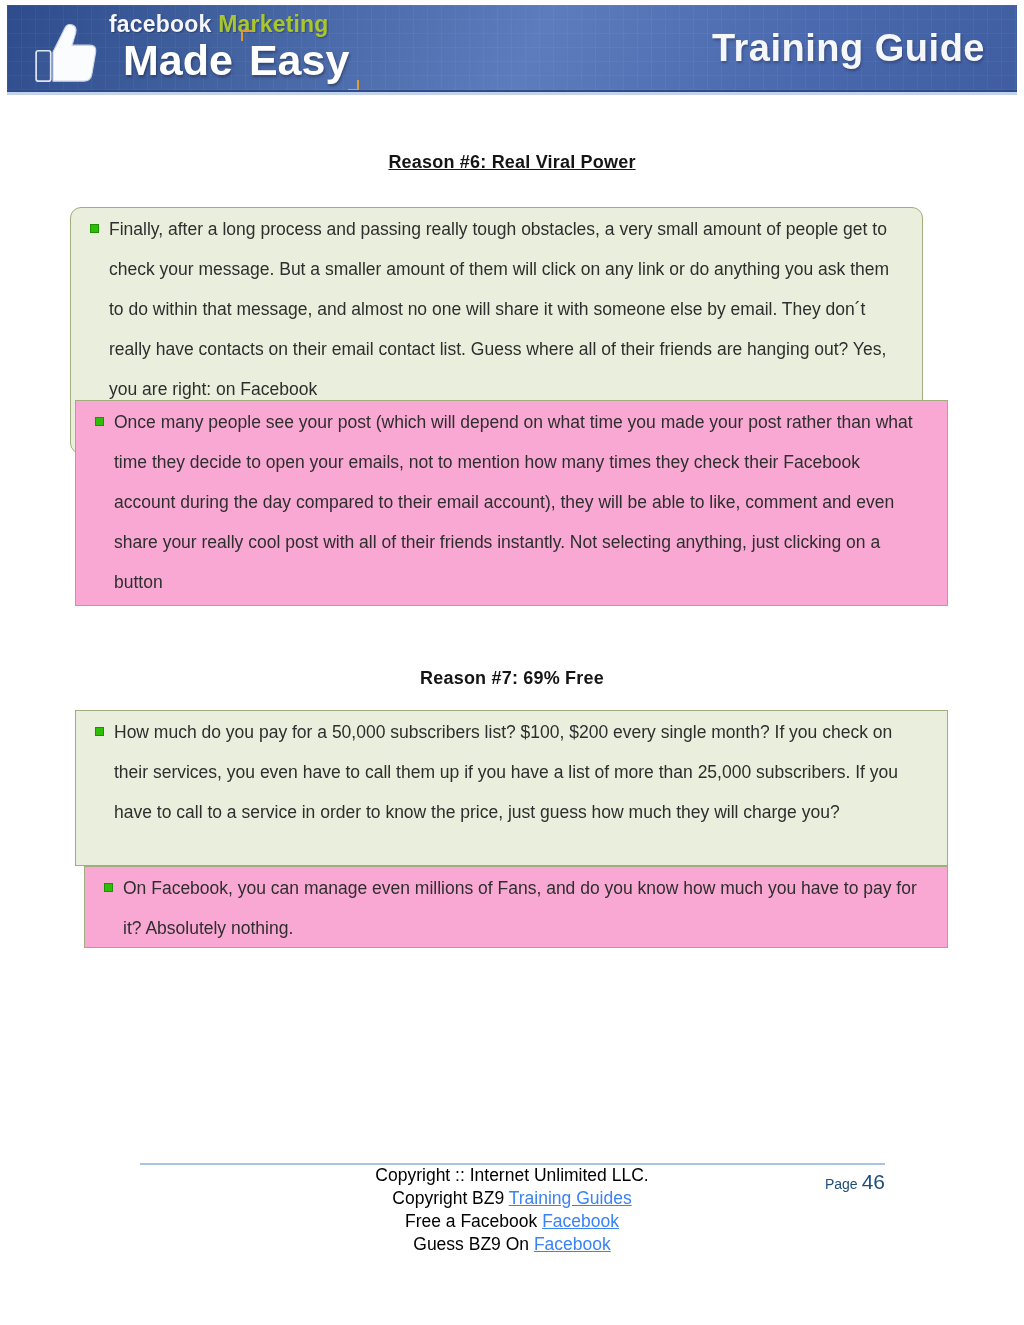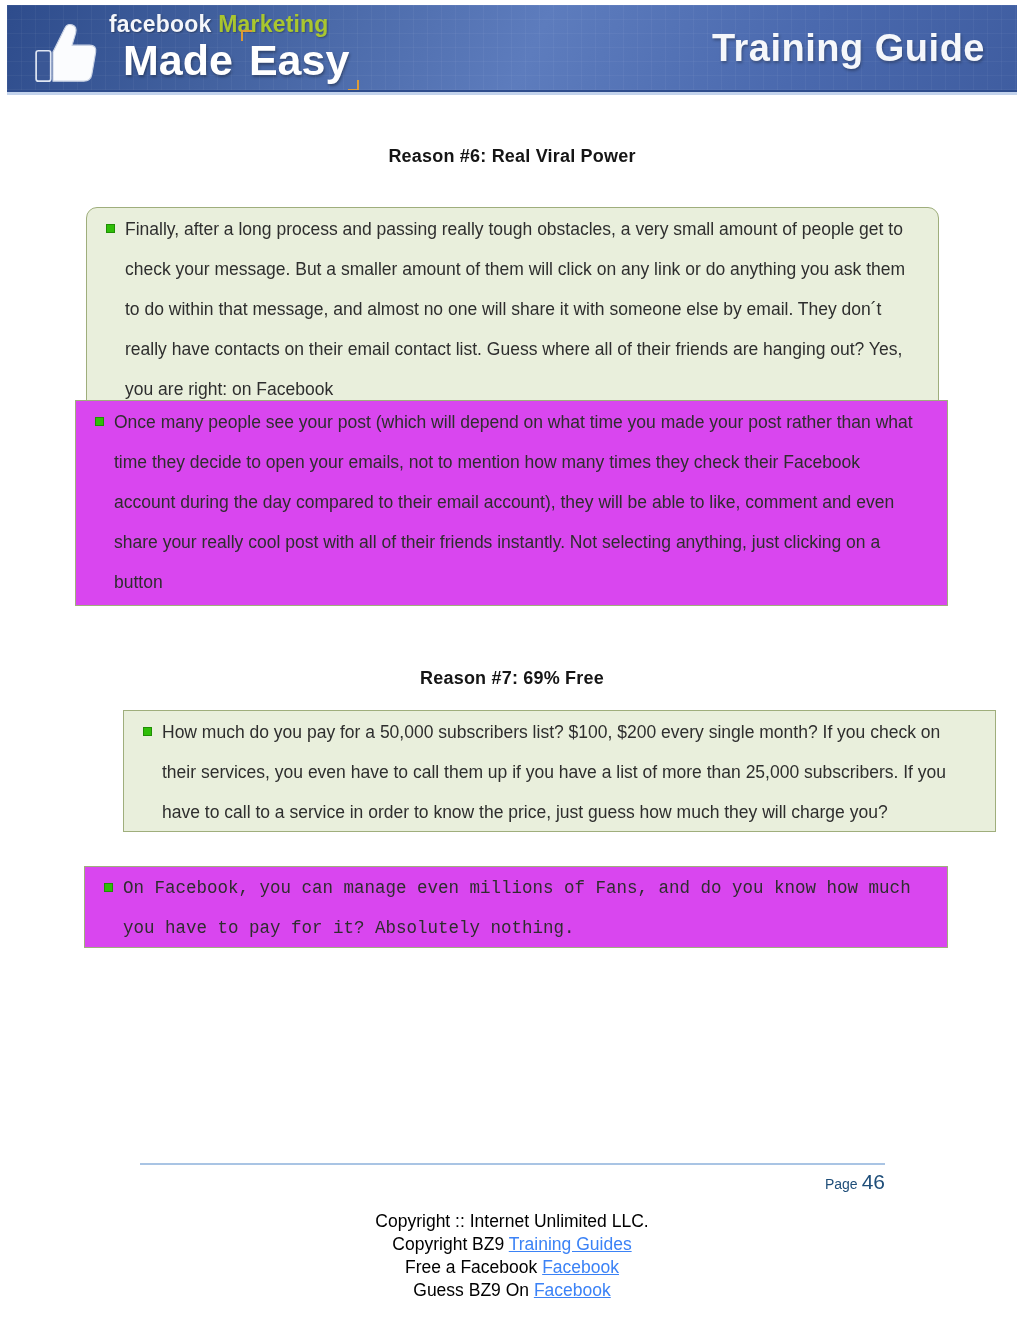--- a/index.html
+++ b/index.html
@@ -47,54 +47,54 @@
     position: absolute; right: 32px; top: 22px;
     font-size: 38px; font-weight: bold; color: #f5f7fb;
     text-shadow: 1px 2px 3px rgba(0,0,0,0.3); letter-spacing: 0.5px;
   }
 
   
   .sec-heading {
     position: absolute; left: 0; width: 1024px; text-align: center;
     font-size: 18px; font-weight: bold; color: #151515; letter-spacing: 0.2px;
   }
-  #heading-1 { top: 146px; }
+  #heading-1 { top: 152px; text-decoration: underline; }
   #heading-2 { top: 668px; }
 
   
   .note {
     position: absolute;
     border: 1px solid #9fae7c;
     padding: 1px 24px 0 38px;
   }
   .note.light { background: #e9efdc; }
-  .note.dark  { background: #d946ef; }
+  .note.dark  { background: #f9a8d4; }
   .note p { font-size: 17.5px; line-height: 40px; color: #2e2e2e; }
   .bullet {
     position: absolute; left: 19px; top: 16px;
     width: 9px; height: 9px; background: #2fbe08;
     border: 1px solid #1f8f04;
   }
-  #note-1 { top: 207px; left: 86px;  width: 853px; height: 247px; border-radius: 11px; }
+  #note-1 { top: 207px; left: 70px;  width: 853px; height: 247px; border-radius: 11px; }
   #note-2 { top: 400px; left: 75px;  width: 873px; height: 206px; }
-  #note-3 { top: 710px; left: 75px;  width: 873px; height: 122px; margin-left: 48px; }
-  #note-4 { top: 866px; left: 84px;  width: 864px; height: 82px; font-family: Liberation Mono, monospace;  }
+  #note-3 { top: 710px; left: 75px;  width: 873px; height: 156px; }
+  #note-4 { top: 866px; left: 84px;  width: 864px; height: 82px;  }
 
   
   .footer-rule {
     position: absolute; top: 1163px; left: 140px; width: 745px; height: 2px;
     background: #a9c4e4;
   }
   .page-num {
     position: absolute; top: 1170px; right: 139px;
     color: #1f4e79; font-size: 14px;
   }
   .page-num .num { font-size: 21px; margin-left: 4px; }
   .copyright {
-    position: absolute; top: 1210px; left: 0; width: 1024px;
+    position: absolute; top: 1164px; left: 0; width: 1024px;
     text-align: center; font-size: 17.5px; line-height: 23px; color: #000;
   }
   .copyright a { color: #3b82f6; text-decoration: underline; cursor: pointer; }
 </style>
 </head>
 <body>
 
 <div class="page">
 
   <div class="banner">

